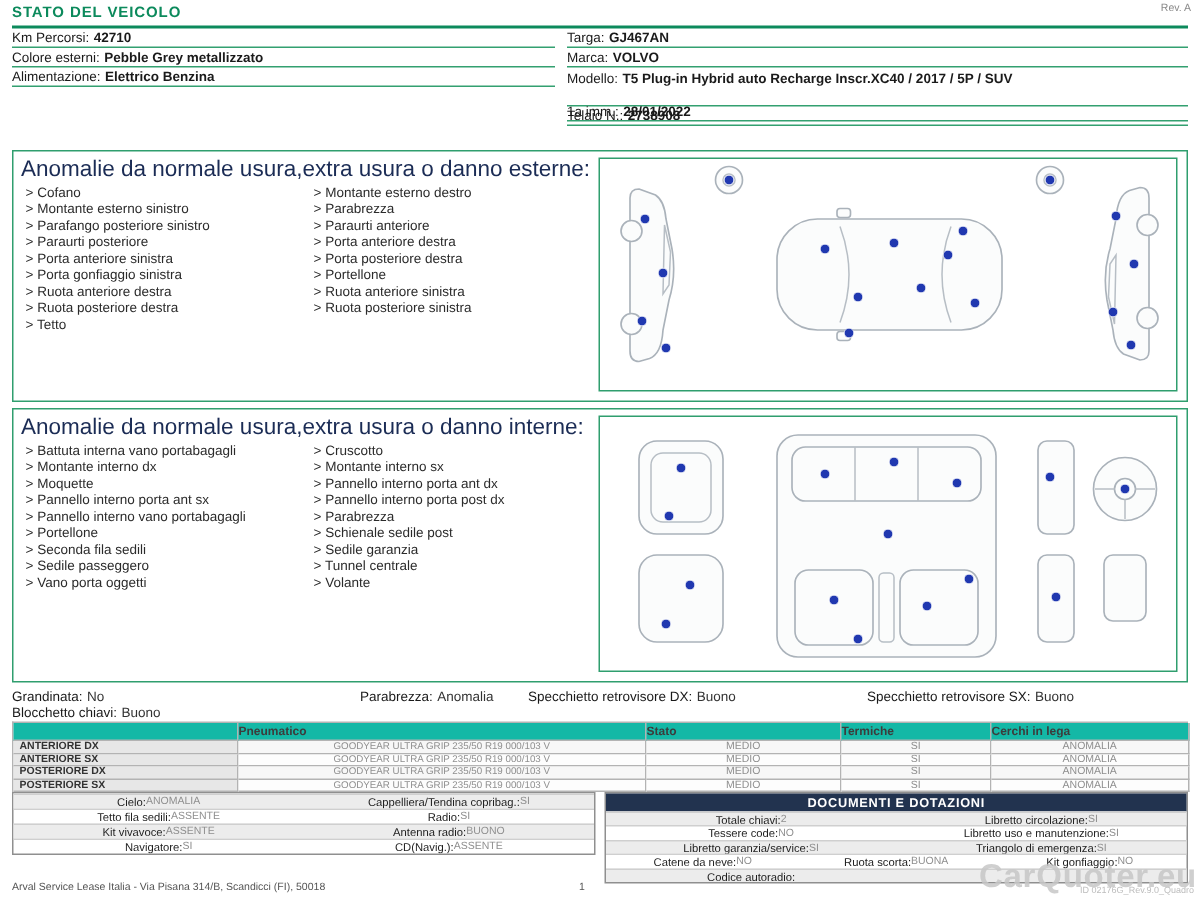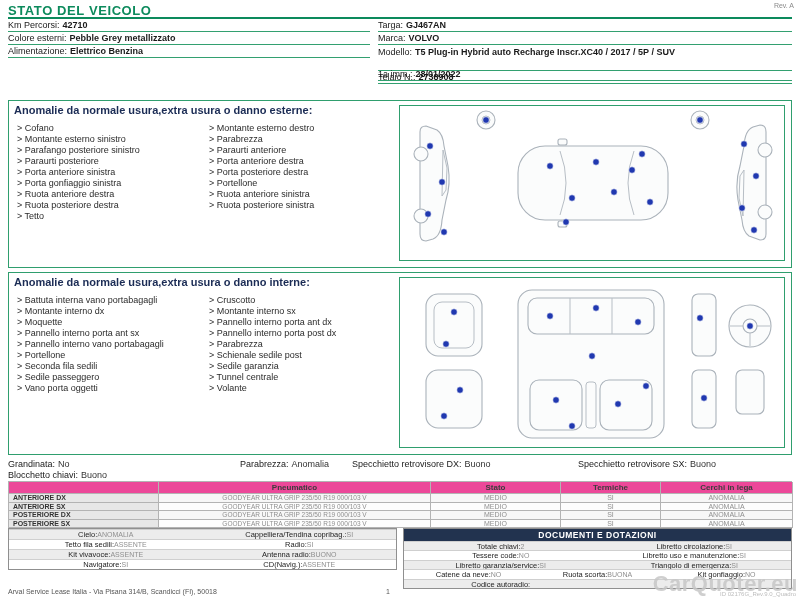--- a/index.html
+++ b/index.html
@@ -1,44 +1,44 @@
 <!DOCTYPE html>
 <html><head>
 <meta charset="utf-8">
 <style>
   *{margin:0;padding:0;box-sizing:border-box}
   html,body{width:800px;height:600px;background:#fff;font-family:"Liberation Sans",sans-serif;color:#1a1a1a;overflow:hidden;position:relative}
   .abs{position:absolute}
   
-  .doc-title{left:8px;top:3px;font-size:13px;font-weight:bold;color:#0c8a5c;letter-spacing:.6px}
+  .doc-title{left:8px;top:3px;font-size:10px;font-weight:bold;color:#0c8a5c;letter-spacing:.6px}
   .rev{right:6px;top:2px;font-size:7px;color:#8a8a8a}
   .hline{left:8px;top:17px;width:784px;border-top:2px solid #0c8a5c}
   
   .inforow{height:13px;border-bottom:1px solid #33a070;font-size:9px;padding-top:1px;white-space:nowrap;overflow:hidden}
   .inforow .lbl{margin-right:3px}
   .inforow .val{font-weight:bold}
   .inforow.tall{height:26px;white-space:normal;line-height:12px}
   
   .box{border:1px solid #2f9e6e}
-  .boxtitle{position:absolute;left:5px;top:3px;font-size:11px;font-weight:bold;color:#1b2c55}
+  .boxtitle{position:absolute;left:5px;top:3px;font-size:15px;font-weight:normal;color:#1b2c55}
   ul.anom{position:absolute;list-style:none;font-size:9px;line-height:11px;color:#2b2b2b}
   ul.anom li{padding-left:10px;text-indent:-10px}
   ul.anom li::before{content:"> "}
   .diagbox{position:absolute;border:1px solid #2f9e6e;background:#fff}
   svg .outline{fill:#fbfcfc;stroke:#aab2ba;stroke-width:1.1}
   svg .thin{fill:none;stroke:#b7bec5;stroke-width:1}
   svg .dot{fill:#2038b0;stroke:#fff;stroke-width:.5}
   
   .statusline{font-size:9px;white-space:nowrap}
   .statusline .lbl{margin-right:3px}
   .statusline .val{color:#333}
   
   .tg{left:8px;top:481px;display:grid;grid-template-columns:150px 272px 130px 100px 132px;border-left:1px solid #b3b3b3;border-top:1px solid #b3b3b3;width:784px}
   .tg>div{border-right:1px solid #b3b3b3;border-bottom:1px solid #b3b3b3;overflow:hidden;white-space:nowrap}
-  .th{height:12px;background:#ec4899;font-size:8px;font-weight:bold;color:#3c3c3c;text-align:center;line-height:12px}
+  .th{height:12px;background:#14b8a6;font-size:8px;font-weight:bold;color:#3c3c3c;line-height:12px}
   .tpos{height:8.5px;background:#e7e7e7;font-size:7px;font-weight:bold;color:#333;line-height:8.5px;padding-left:4px}
   .tdesc{height:8.5px;font-size:6.5px;color:#8f8f8f;text-align:center;line-height:8.5px;background:#f7f7f7}
   .tstat{height:8.5px;font-size:7px;color:#8f8f8f;text-align:center;line-height:8.5px;background:#f7f7f7}
   .tg .w{background:#fdfdfd}
   
   .btable{border:1px solid #8f8f8f;background:#fff}
   .bhead{height:12px;background:#22334f;color:#fff;font-weight:bold;font-size:8.5px;text-align:center;line-height:12px;letter-spacing:.5px}
   .brow{display:flex;border-top:1px solid #cfcfcf}
   .lrow{height:10px;line-height:10px}
   .rrow{height:9.4px;line-height:9.4px}

